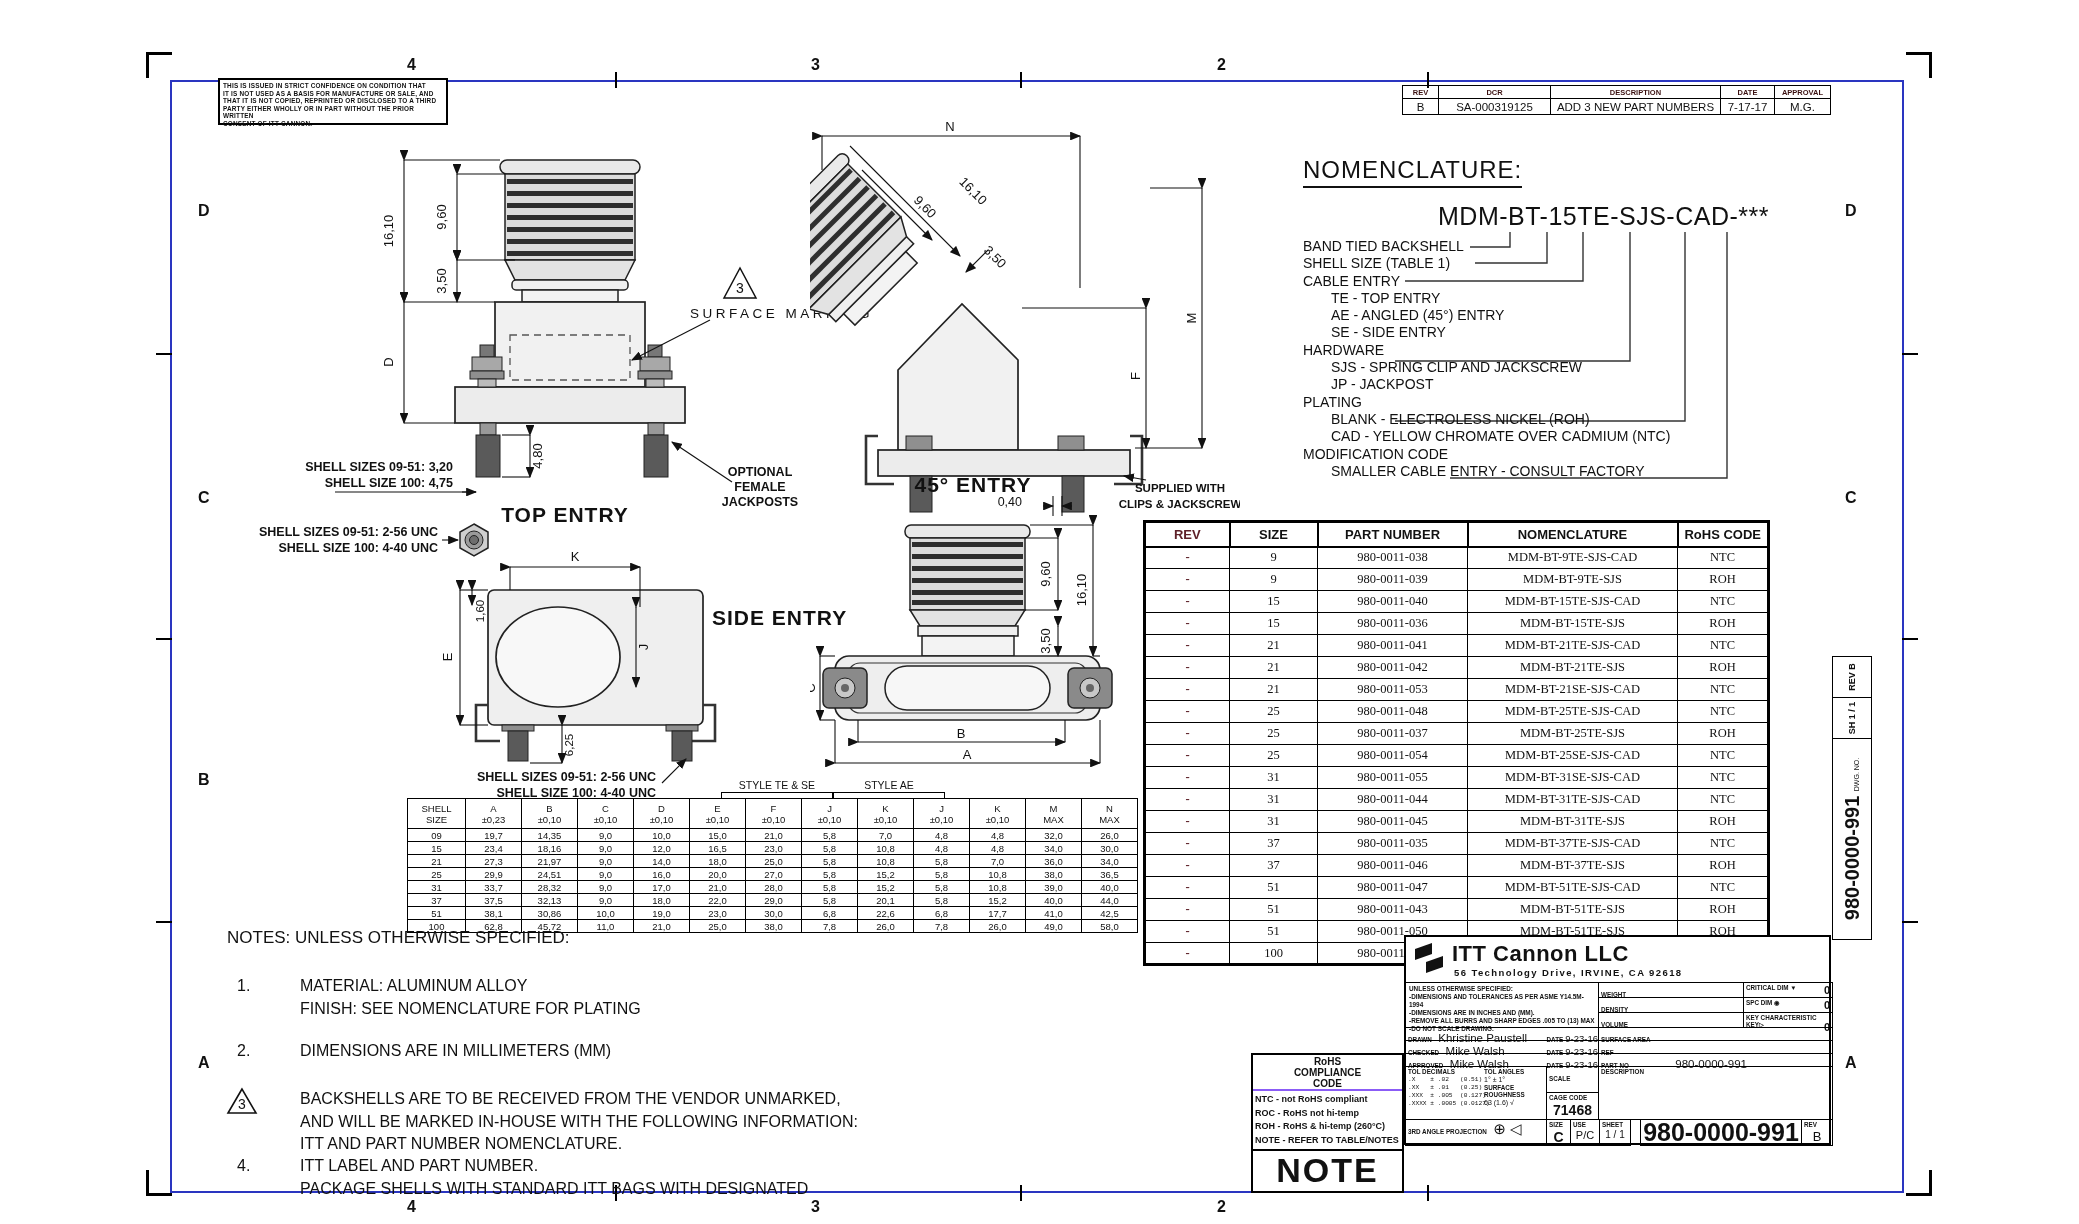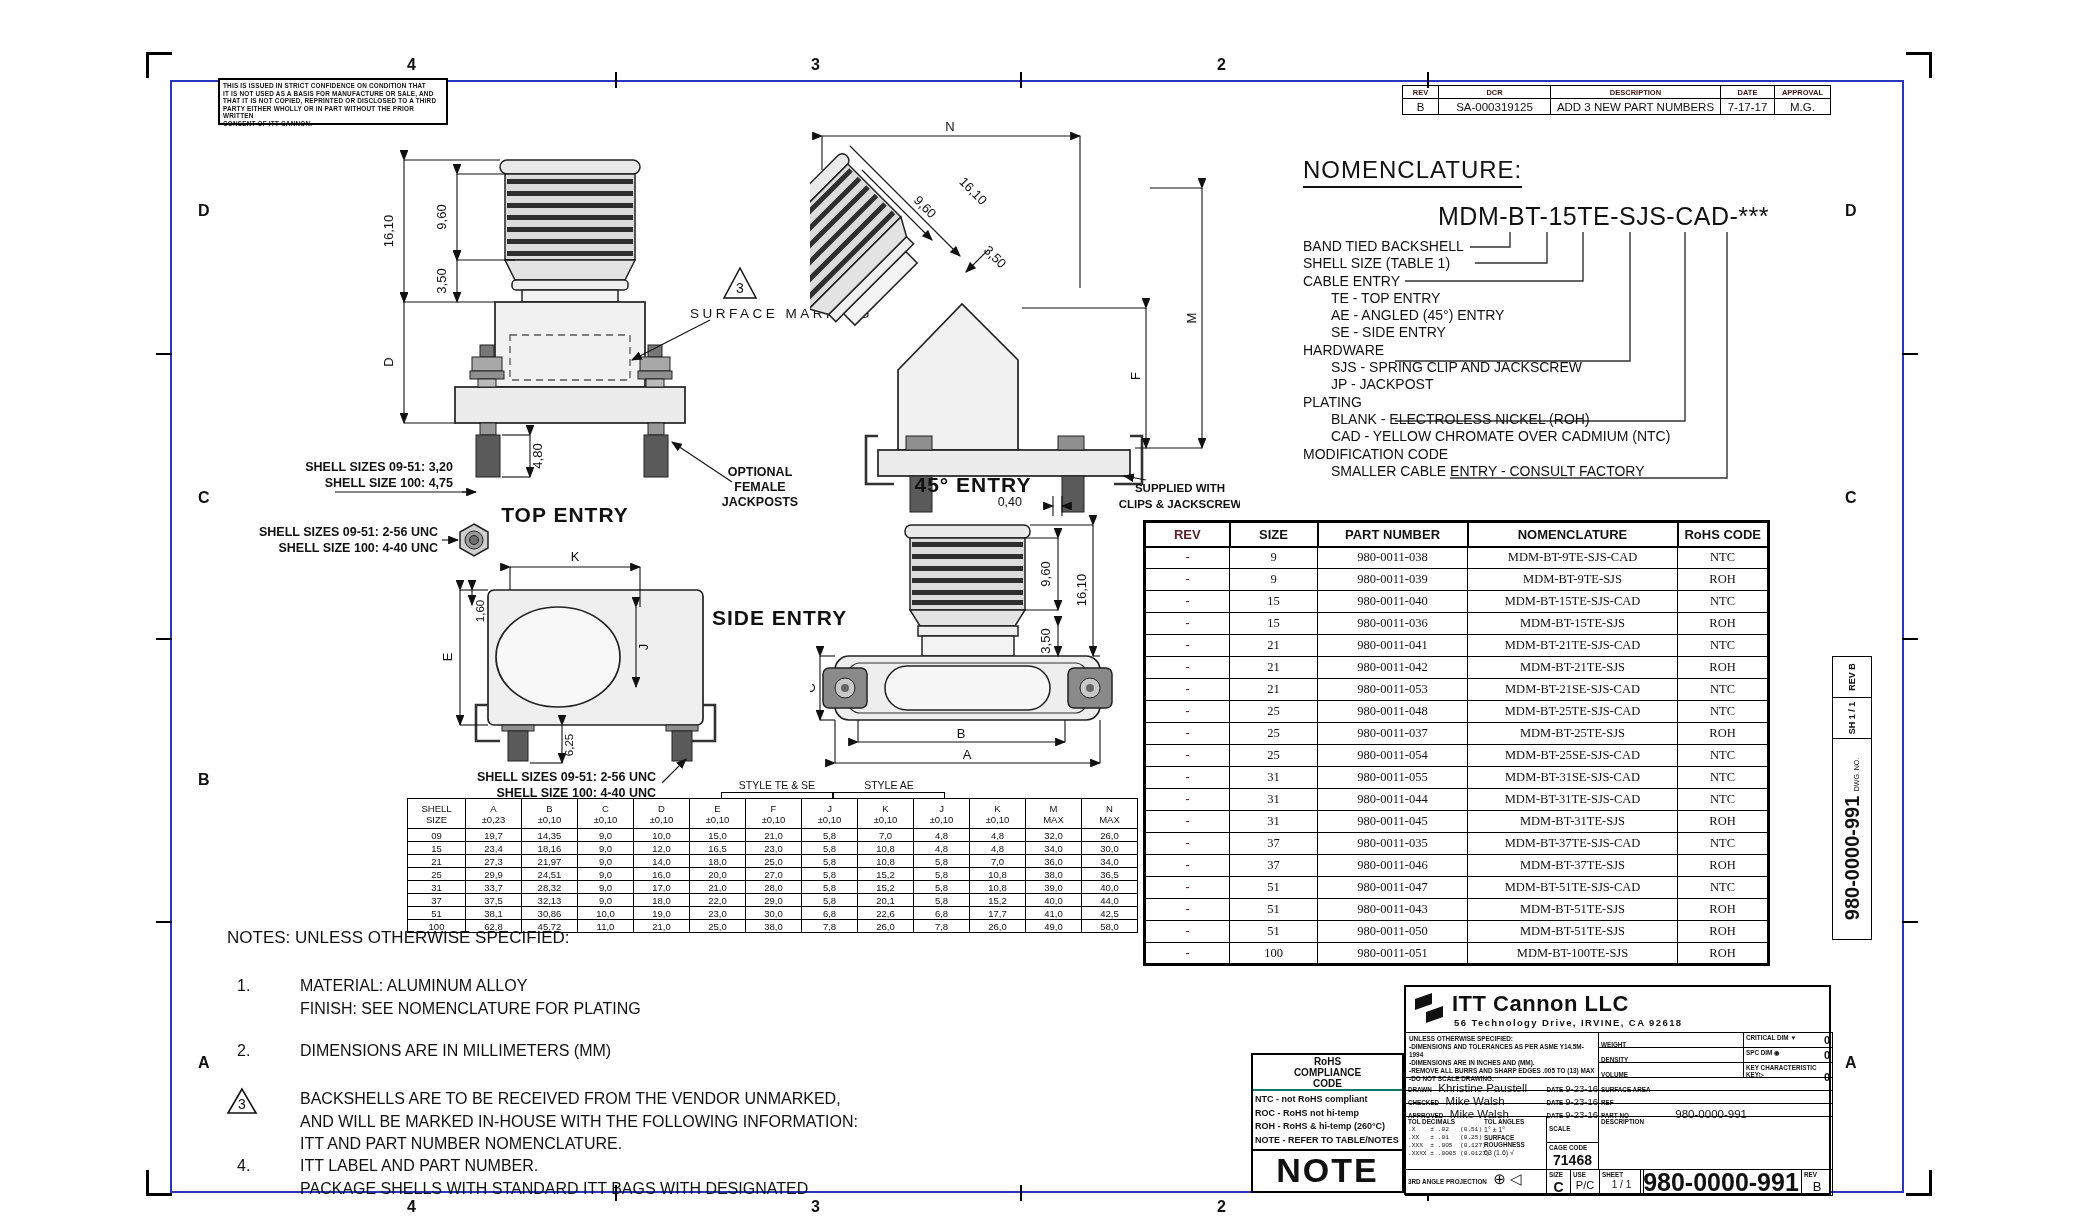--- a/index.html
+++ b/index.html
@@ -42,27 +42,27 @@
   .groupbracket{position:absolute;height:7px;border-top:1.2px solid #000;
                 border-left:1.2px solid #000;border-right:1.2px solid #000}
   
   .noteshead{position:absolute;left:227px;top:928px;font-size:17px}
   .noteitem{position:absolute;font-size:16px;line-height:22.5px}
   .noteitem .num{position:absolute;left:10px;top:0}
   .noteitem .body{margin-left:73px;white-space:nowrap}
   .tri{position:absolute;left:-2px;top:-2px}
   
   .rohs{position:absolute;left:1251px;top:1053px;width:153px;height:140px;border:2px solid #000;background:#fff}
-  .rohs .t{border-bottom:2px solid #0f766e;height:36px;text-align:center;font-weight:bold;font-size:10px;
+  .rohs .t{border-bottom:2px solid #8b5cf6;height:36px;text-align:center;font-weight:bold;font-size:10px;
            line-height:11px;white-space:pre-line;padding-top:1px}
   .rohs .leg{border-bottom:2px solid #000;height:60px;font-size:9px;font-weight:bold;
              line-height:13.5px;padding:2px 2px;white-space:nowrap}
   .rohs .big{height:38px;text-align:center;font-weight:bold;font-size:34px;line-height:38px;letter-spacing:2px}
   
-  .tb{position:absolute;left:1404px;top:985px;width:427px;height:210px;border:2.5px solid #000;background:#fff}
+  .tb{position:absolute;left:1404px;top:935px;width:427px;height:210px;border:2.5px solid #000;background:#fff}
   .tb .cell{position:absolute;border:1px solid #000}
   .tb .lab{font-size:6.3px;font-weight:bold;padding:1px 2px;line-height:7px}
   .company{position:absolute;left:46px;top:4px;font-size:22px;font-weight:bold;letter-spacing:.5px}
   .addr{position:absolute;left:48px;top:30px;font-size:9.5px;font-weight:bold;letter-spacing:1.4px}
   .specs{font-size:6.4px;font-weight:bold;line-height:8px;padding:2px 3px;white-space:pre-line}
   .mono{font-family:"Liberation Mono",monospace}
   .stripcell{position:absolute;left:1832px;width:40px;border:1.6px solid #000;background:#fff}
   .stripinner{position:absolute;left:50%;top:50%;transform:translate(-50%,-50%) rotate(-90deg);white-space:nowrap}
   svg text{fill:#111}
   .dimtxt{font-size:13px}
@@ -891,21 +891,21 @@
       <span style="font-size:15px">⊕ ◁</span>
     </div>
     <div class="cell" style="left:140px;top:182px;width:25px;height:27px">
       <div class="lab">SIZE</div>
       <div style="font-size:14px;font-weight:bold;text-align:center">C</div>
     </div>
     <div class="cell" style="left:164px;top:182px;width:30px;height:27px">
       <div class="lab">USE</div>
       <div style="font-size:11px;text-align:center">P/C</div>
     </div>
-    <div class="cell" style="left:193px;top:182px;width:45px;height:27px">
+    <div class="cell" style="left:193px;top:182px;width:32px;height:27px">
       <div class="lab">SHEET</div>
       <div style="font-size:10px;text-align:center">1 / 1</div>
     </div>
     <div class="cell" style="left:234px;top:182px;width:162px;height:27px;text-align:center;font-size:25px;font-weight:bold;line-height:25px">980-0000-991</div>
     <div class="cell" style="left:395px;top:182px;width:32px;height:27px">
       <div class="lab">REV</div>
       <div style="font-size:13px;text-align:center">B</div>
     </div>
   </div>
 

